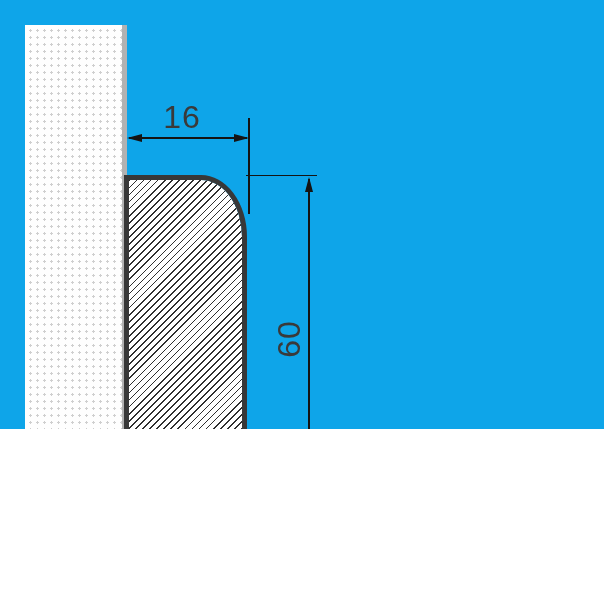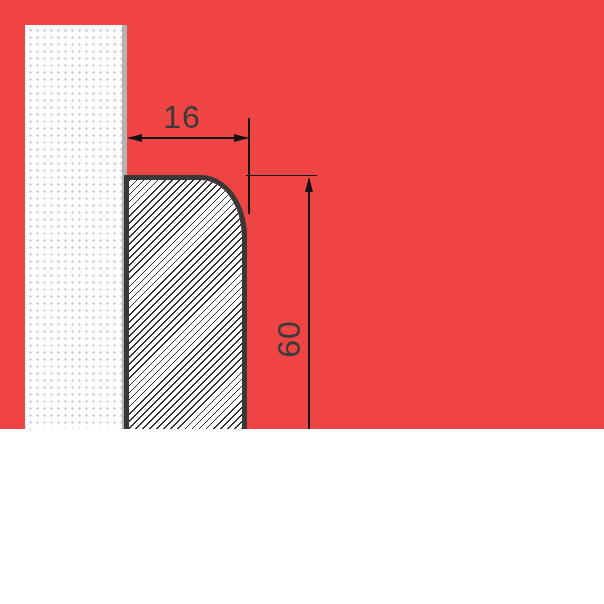--- a/index.html
+++ b/index.html
@@ -5,21 +5,21 @@
   html, body {
     margin: 0;
     padding: 0;
     background: #ffffff;
     font-family: "Liberation Sans", sans-serif;
   }
   .canvas {
     position: relative;
     width: 604px;
     height: 429px;
-    background: #ef4444;
+    background: #0ea5e9;
     overflow: hidden;
   }
   
   .wall {
     position: absolute;
     left: 25px; top: 25px;
     width: 102px; height: 557px;
     background-color: #fefefe;
     background-image: radial-gradient(circle, #cfcfcf 1.1px, rgba(0,0,0,0) 1.25px);
     background-size: 7px 7px;

